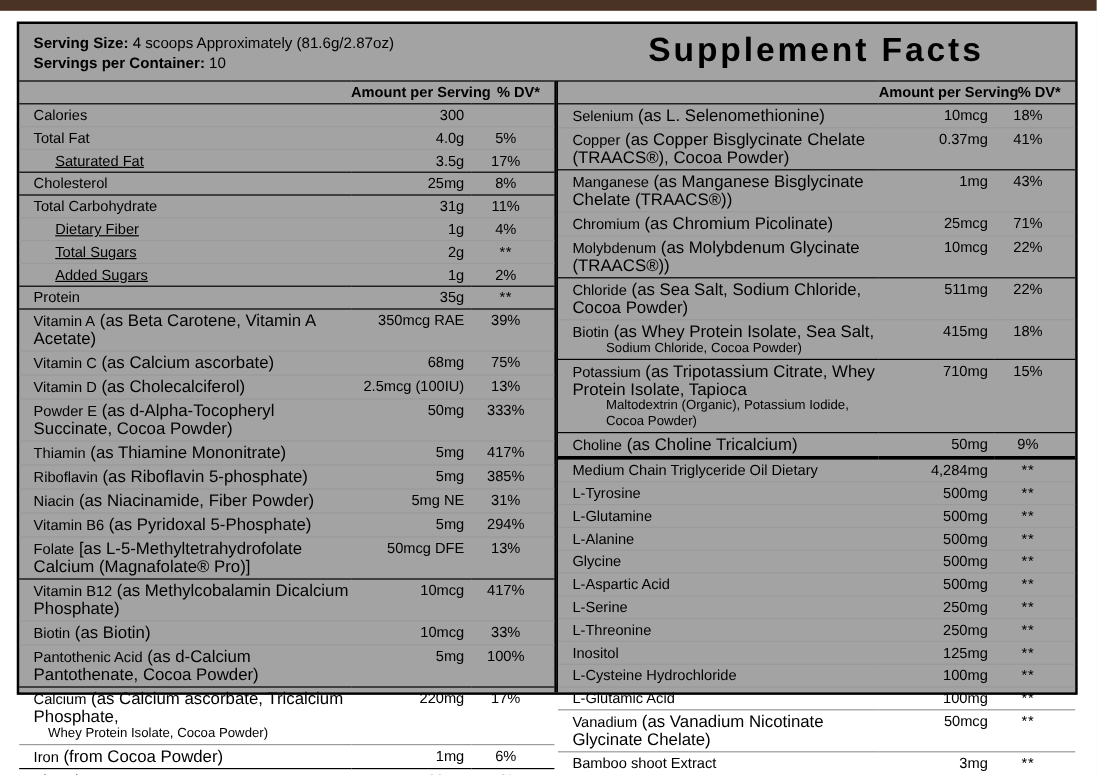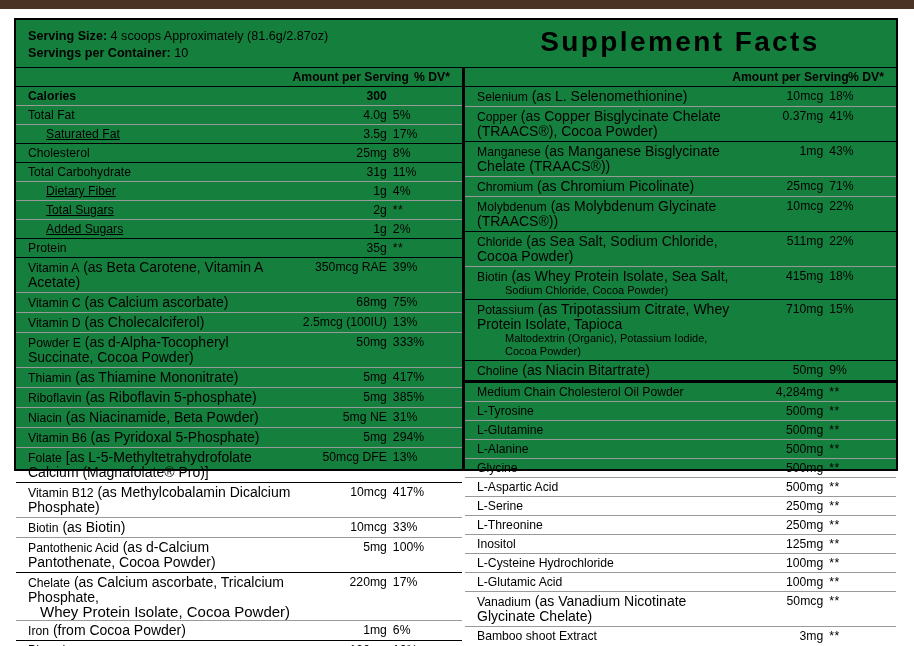--- a/index.html
+++ b/index.html
@@ -20,23 +20,23 @@
     top: 0; left: 0;
     width: 914px;
     height: 9px;
     background: #4a3324;
   }
   #panel {
     position: absolute;
     top: 18px;
     left: 14px;
     width: 884px;
-    height: 453px;
+    height: 561px;
     border: 2px solid #000;
-    background: #15803d;
+    background: #a3a3a3;
     box-sizing: border-box;
     display: flex;
     flex-direction: column;
   }
   
   .header-zone {
     display: flex;
     align-items: stretch;
   }
   .serving-block {
@@ -93,41 +93,41 @@
     table-layout: fixed;
   }
   table.nf td {
     vertical-align: top;
     padding: 2px 0 2px 0;
     font-size: 12.2px;
     line-height: 14px;
   }
   .c-name   { padding-left: 12px !important; }
   .c-amt    { text-align: right; white-space: nowrap; padding-right: 6px !important; }
-  .c-dv     { text-align: left; white-space: nowrap; padding-right: 12px !important; }
+  .c-dv     { text-align: center; white-space: nowrap; padding-right: 12px !important; }
 
   
   .hdr td {
     font-weight: bold;
     font-size: 12.4px;
     padding: 3px 0 4px 0;
     text-align: right;
   }
   .hdr td.c-dv { padding-right: 12px !important; }
   .hdr td.c-amt { padding-right: 6px !important; }
 
   
   tr.rule-thin   > td { border-top: 1px solid #9a9a9a; }
   tr.rule-med    > td { border-top: 1px solid #000; }
   tr.rule-thick  > td { border-top: 3px solid #000; }
 
-  .bold { font-weight: bold; text-align: right; }
+  .bold { font-weight: normal; text-align: right; }
   .ind1 { padding-left: 30px !important; text-decoration: underline; }
   .sub  { font-size: 14px; }
-  .cont { padding-left: 12px !important; font-size: 15px; line-height: 13px; }
+  .cont { padding-left: 12px !important; font-size: 11px; line-height: 13px; }
   .cont-ind { padding-left: 28px !important; font-size: 11px; line-height: 13px; }
   .dstar { letter-spacing: 0.5px; }
   .spacer-fill { flex: 1; }
 </style>
 </head>
 <body>
 
 <div id="topbar"></div>
 
 <div id="panel">
@@ -232,21 +232,21 @@
               <td class="c-name"><span>Thiamin</span><span class="sub"> (as Thiamine Mononitrate)</span></td>
               <td class="c-amt">5mg</td>
               <td class="c-dv">417%</td>
             </tr>
             <tr class="rule-thin">
               <td class="c-name"><span>Riboflavin</span><span class="sub"> (as Riboflavin 5-phosphate)</span></td>
               <td class="c-amt">5mg</td>
               <td class="c-dv">385%</td>
             </tr>
             <tr class="rule-thin">
-              <td class="c-name"><span>Niacin</span><span class="sub"> (as Niacinamide, Beta Powder)</span></td>
+              <td class="c-name"><span>Niacin</span><span class="sub"> (as Niacinamide, Fiber Powder)</span></td>
               <td class="c-amt">5mg NE</td>
               <td class="c-dv">31%</td>
             </tr>
             <tr class="rule-thin">
               <td class="c-name"><span>Vitamin B6</span><span class="sub"> (as Pyridoxal 5-Phosphate)</span></td>
               <td class="c-amt">5mg</td>
               <td class="c-dv">294%</td>
             </tr>
             <tr class="rule-thin">
               <td class="c-name"><span>Folate</span><span class="sub"> [as L-5-Methyltetrahydrofolate Calcium (Magnafolate® Pro)]</span></td>
@@ -262,21 +262,21 @@
               <td class="c-name"><span>Biotin</span><span class="sub"> (as Biotin)</span></td>
               <td class="c-amt">10mcg</td>
               <td class="c-dv">33%</td>
             </tr>
             <tr class="rule-thin">
               <td class="c-name"><span>Pantothenic Acid</span><span class="sub"> (as d-Calcium Pantothenate, Cocoa Powder)</span></td>
               <td class="c-amt">5mg</td>
               <td class="c-dv">100%</td>
             </tr>
             <tr class="rule-med">
-              <td class="c-name"><span>Chelate</span><span class="sub"> (as Calcium ascorbate, Tricalcium Phosphate,</span><div class="cont" style="padding-left: 0px;">Whey Protein Isolate, Cocoa Powder)</div></td>
+              <td class="c-name"><span>Calcium</span><span class="sub"> (as Calcium ascorbate, Tricalcium Phosphate,</span><div class="cont" style="padding-left: 0px;">Whey Protein Isolate, Cocoa Powder)</div></td>
               <td class="c-amt">220mg</td>
               <td class="c-dv">17%</td>
             </tr>
             <tr class="rule-thin">
               <td class="c-name"><span>Iron</span><span class="sub"> (from Cocoa Powder)</span></td>
               <td class="c-amt">1mg</td>
               <td class="c-dv">6%</td>
             </tr>
             <tr class="rule-med">
               <td class="c-name"><span>Phosphorus</span><div class="cont-ind" style="padding-left: 16px;">(as Whey Protein Isolate, Tricalcium Phosphate, Cocoa Powder)</div></td>
@@ -335,26 +335,26 @@
               <td class="c-name"><span>Biotin</span><span class="sub"> (as Whey Protein Isolate, Sea Salt,</span><div class="cont-ind" style="padding-left: 16px;">Sodium Chloride, Cocoa Powder)</div></td>
               <td class="c-amt">415mg</td>
               <td class="c-dv">18%</td>
             </tr>
             <tr class="rule-med">
               <td class="c-name"><span>Potassium</span><span class="sub"> (as Tripotassium Citrate, Whey Protein Isolate, Tapioca</span><div class="cont-ind" style="padding-left: 16px;">Maltodextrin (Organic), Potassium Iodide, Cocoa Powder)</div></td>
               <td class="c-amt">710mg</td>
               <td class="c-dv">15%</td>
             </tr>
             <tr class="rule-med">
-              <td class="c-name"><span>Choline</span><span class="sub"> (as Niacin Bitartrate)</span></td>
+              <td class="c-name"><span>Choline</span><span class="sub"> (as Choline Tricalcium)</span></td>
               <td class="c-amt">50mg</td>
               <td class="c-dv">9%</td>
             </tr>
             <tr class="rule-thick">
-              <td class="c-name"><span>Medium Chain Cholesterol Oil Powder</span></td>
+              <td class="c-name"><span>Medium Chain Triglyceride Oil Dietary</span></td>
               <td class="c-amt">4,284mg</td>
               <td class="c-dv dstar">**</td>
             </tr>
             <tr class="rule-thin">
               <td class="c-name"><span>L-Tyrosine</span></td>
               <td class="c-amt">500mg</td>
               <td class="c-dv dstar">**</td>
             </tr>
             <tr class="rule-thin">
               <td class="c-name"><span>L-Glutamine</span></td>

